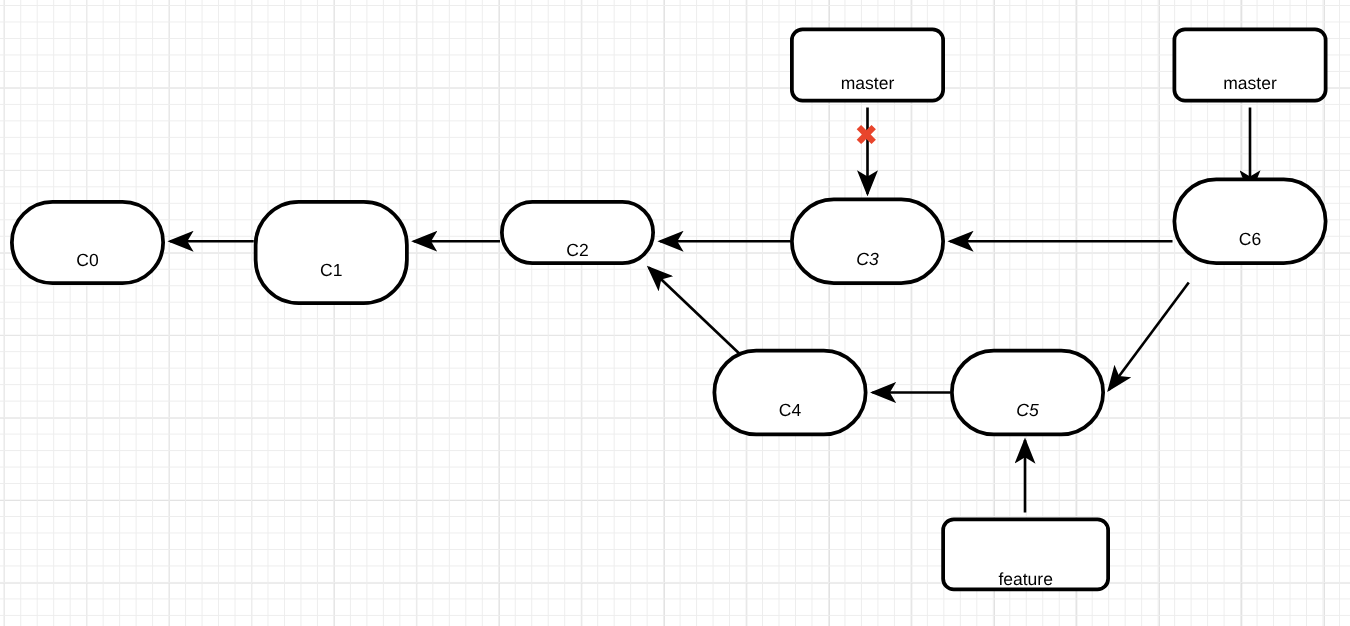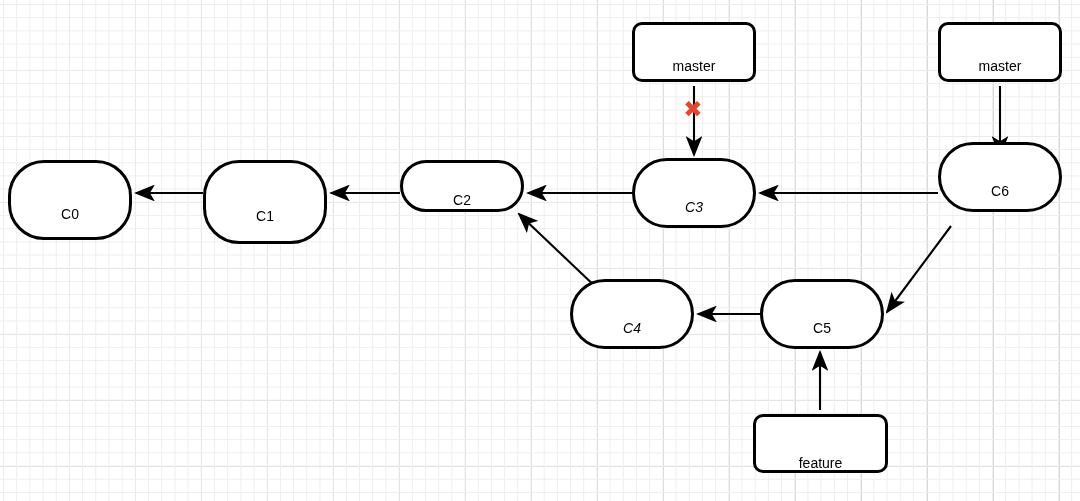--- a/index.html
+++ b/index.html
@@ -91,36 +91,36 @@
         <line x1="600" y1="291" x2="519" y2="214" marker-end="url(#arrowhead)" stroke="#000000"></line>
         <line x1="760" y1="314" x2="698" y2="314" marker-end="url(#arrowhead)" stroke="#000000"></line>
         <line x1="951" y1="226" x2="887" y2="312" marker-end="url(#arrowhead)" stroke="#000000"></line>
         <line x1="694" y1="86" x2="694" y2="155" marker-end="url(#arrowhead)" stroke="#000000"></line>
         <line x1="1000" y1="86" x2="1000" y2="155" marker-end="url(#arrowhead)" stroke="#000000"></line>
         <line x1="820" y1="410" x2="820" y2="352" marker-end="url(#arrowhead)" stroke="#000000"></line>
       </g>
   </svg>
 
   <div id="node-layer">
-      <div class="node commit" style="left: 8px; top: 160px; width: 124px; height: 80px;">
+      <div class="node commit" style="left: 8px; top: 160px; width: 124px; height: 68px;">
         <span class="node-text">C0</span>
       </div>
       <div class="node commit" style="left: 203px; top: 160px; width: 124px; height: 84px;">
         <span class="node-text">C1</span>
       </div>
       <div class="node commit" style="left: 400px; top: 160px; width: 124px; height: 52px;">
         <span class="node-text">C2</span>
       </div>
       <div class="node commit" style="left: 632px; top: 158px; width: 124px; height: 70px; font-style: italic;">
         <span class="node-text">C3</span>
       </div>
-      <div class="node commit" style="left: 570px; top: 279px; width: 124px; height: 70px; font-style: italic;">
+      <div class="node commit" style="left: 570px; top: 279px; width: 124px; height: 70px;">
         <span class="node-text">C4</span>
       </div>
-      <div class="node commit" style="left: 760px; top: 279px; width: 124px; height: 70px;">
+      <div class="node commit" style="left: 760px; top: 279px; width: 124px; height: 70px; font-style: italic;">
         <span class="node-text">C5</span>
       </div>
       <div class="node commit" style="left: 938px; top: 142px; width: 124px; height: 70px;">
         <span class="node-text">C6</span>
       </div>
       <div class="node label" style="left: 632px; top: 22px; width: 124px; height: 60px;">
         <span class="node-text">master</span>
       </div>
       <div class="node label" style="left: 938px; top: 22px; width: 124px; height: 60px;">
         <span class="node-text">master</span>

